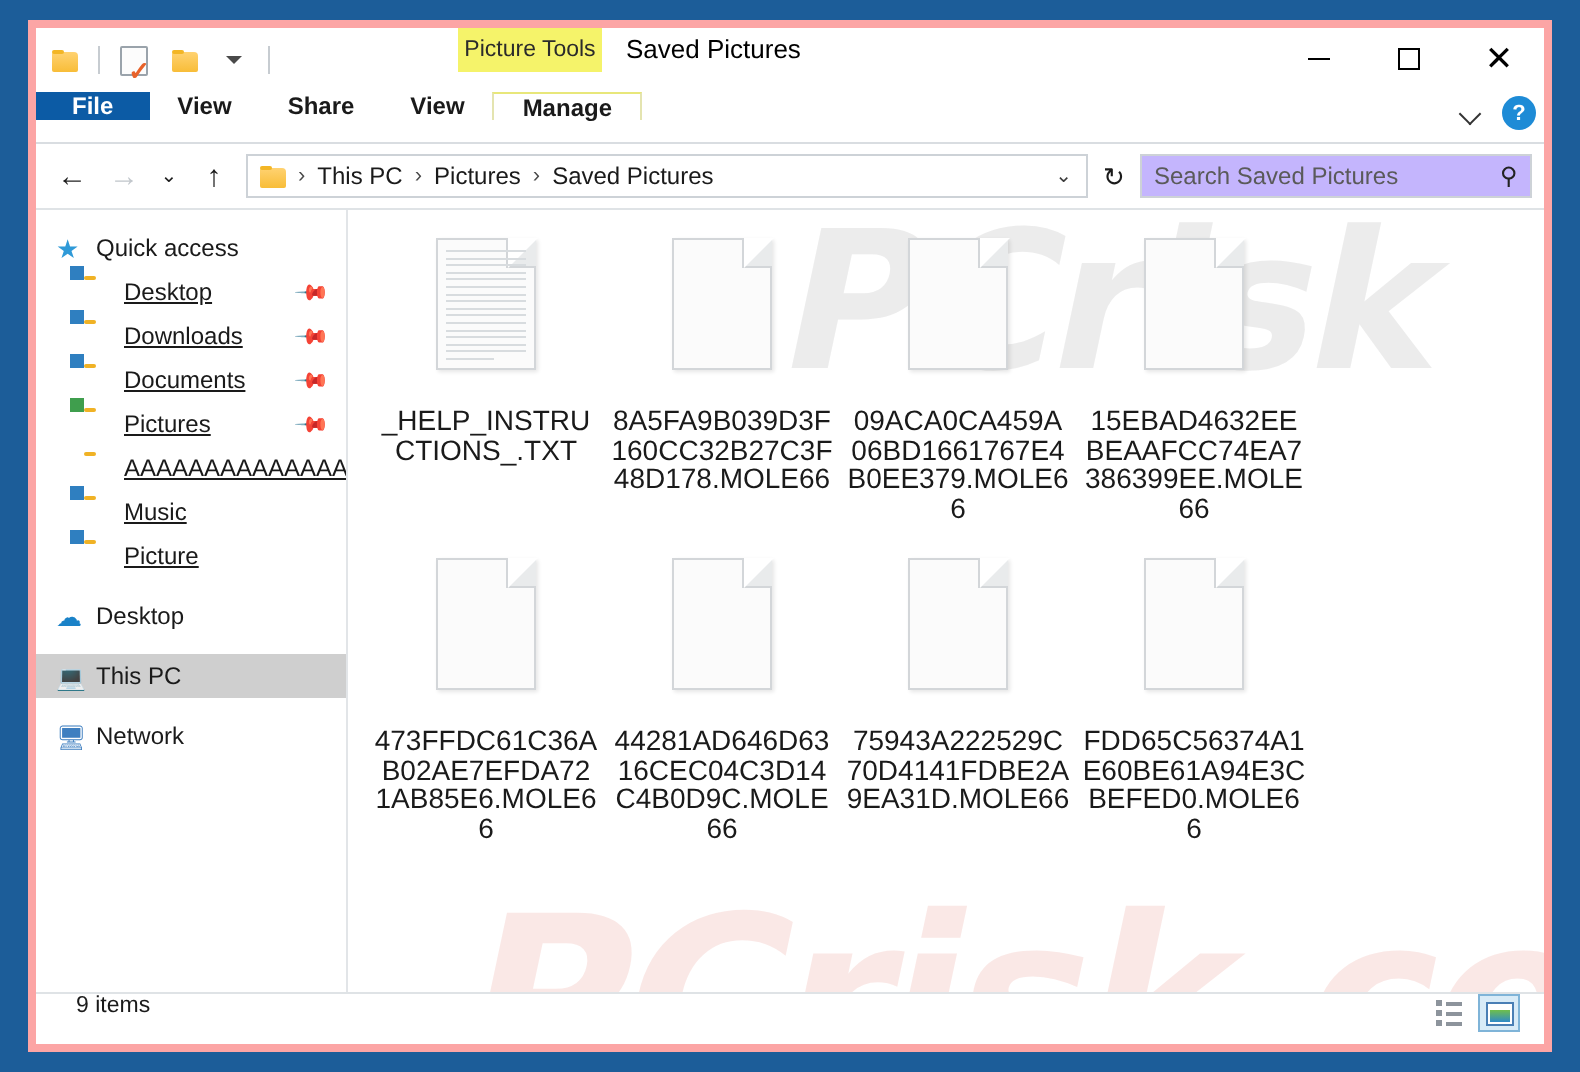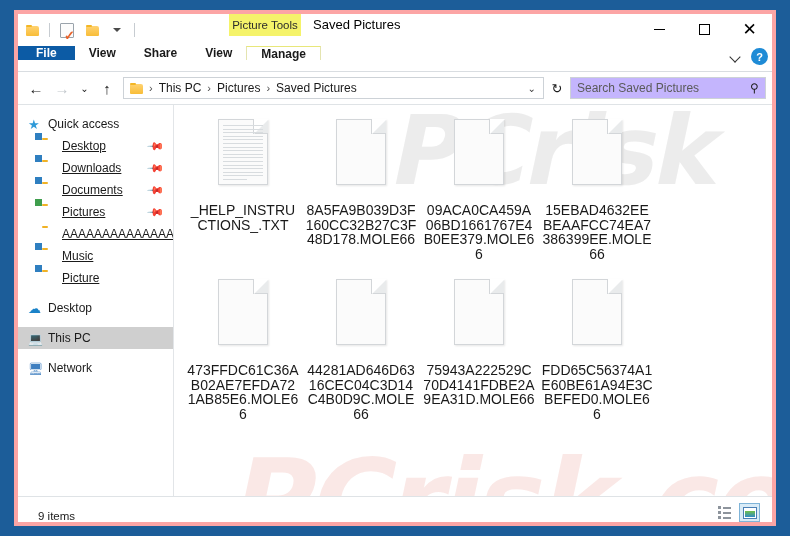--- a/index.html
+++ b/index.html
@@ -302,21 +302,21 @@
     transform: skewX(-12deg);
     white-space: nowrap;
   }
   .wm-main { left: 60px; top: 330px; }
   .wm-top  { left: 220px; top: -10px; font-size: 96px; color: rgba(220,220,220,0.55); }
 
   
   .statusbar {
     height: 26px; flex: 0 0 26px;
     border-top: 1px solid #dfe3e6;
-    display: flex; align-items: flex-end;
+    display: flex; align-items: flex-start;
     padding: 0 6px;
     background: #ffffff;
     position: relative;
   }
   .status-text { font-size: 11.5px; color: #1a1a1a; padding-left: 14px; }
   .view-btns {
     margin-left: auto; display: flex; align-items: center; gap: 4px;
     padding-right: 6px;
   }
   .vb { width: 21px; height: 19px; display:flex; align-items:center; justify-content:center; }

